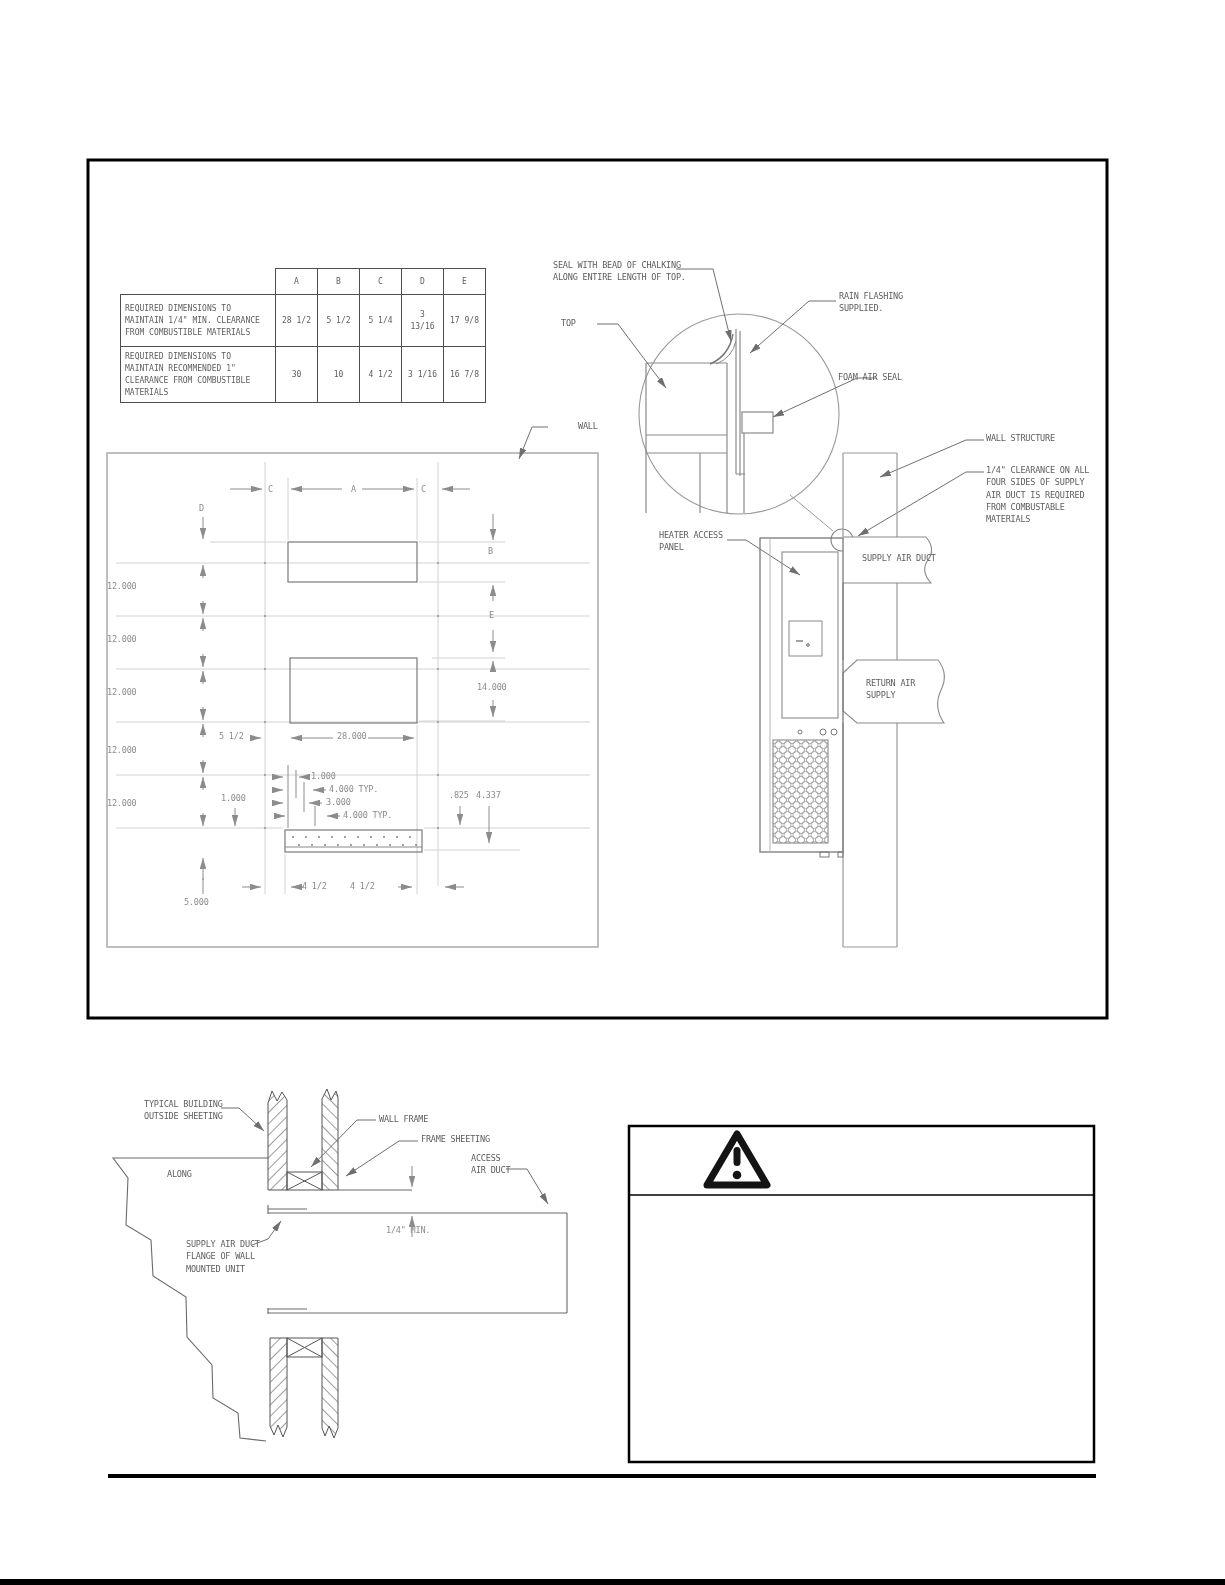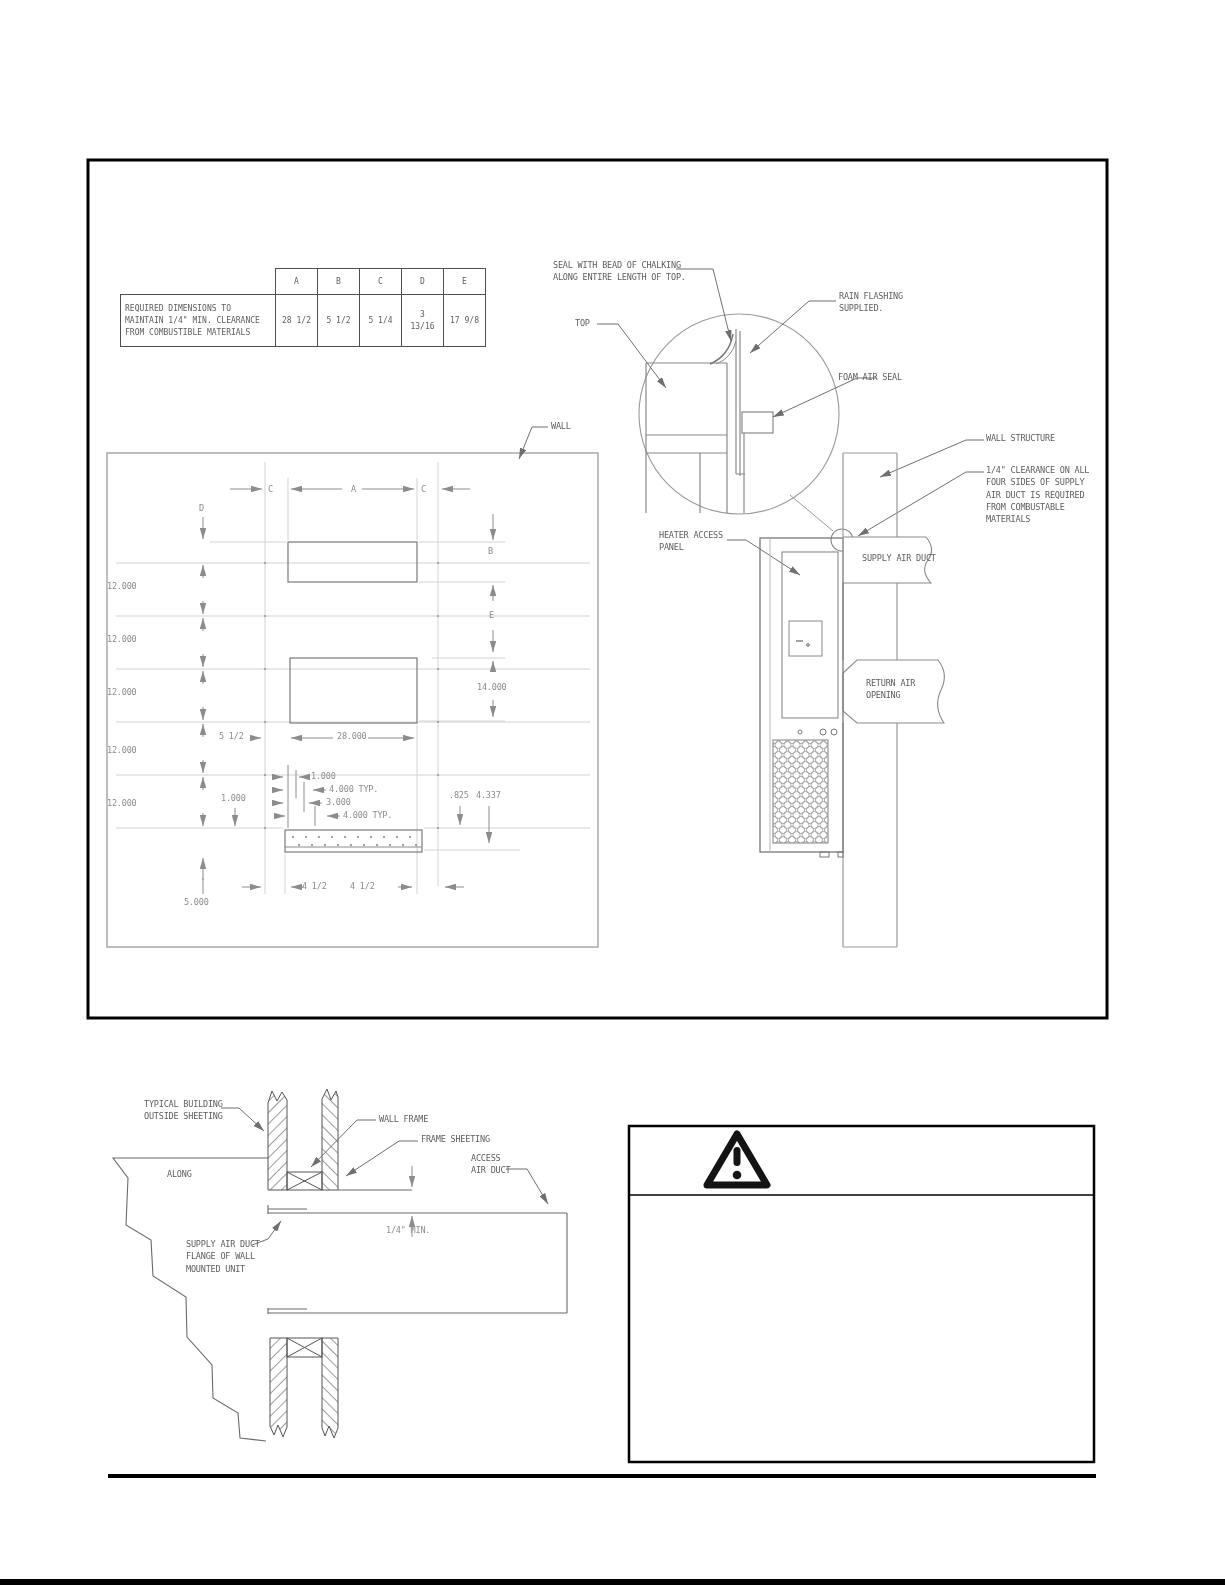--- a/index.html
+++ b/index.html
@@ -262,41 +262,49 @@
     <td class="hdr">E</td>
   </tr>
   <tr style="height:52px">
     <td class="rowlbl">REQUIRED DIMENSIONS TO MAINTAIN 1/4" MIN. CLEARANCE FROM COMBUSTIBLE MATERIALS</td>
     <td class="val">28 1/2</td>
     <td class="val">5 1/2</td>
     <td class="val">5 1/4</td>
     <td class="val">3 13/16</td>
     <td class="val">17 9/8</td>
   </tr>
+  <tr style="height:56px">
+    <td class="rowlbl">REQUIRED DIMENSIONS TO MAINTAIN RECOMMENDED 1" CLEARANCE FROM COMBUSTIBLE MATERIALS</td>
+    <td class="val">30</td>
+    <td class="val">10</td>
+    <td class="val">4 1/2</td>
+    <td class="val">3 1/16</td>
+    <td class="val">16 7/8</td>
+  </tr>
 </tbody>
     </table>
 
 <div class="lbl" style="left:553px;top:259px">SEAL WITH BEAD OF CHALKING
 ALONG ENTIRE LENGTH OF TOP.</div>
 <div class="lbl" style="left:839px;top:290px">RAIN FLASHING
 SUPPLIED.</div>
-<div class="lbl" style="left:575px;top:317px">TOP</div>
+<div class="lbl" style="left:561px;top:317px">TOP</div>
 <div class="lbl" style="left:838px;top:371px">FOAM AIR SEAL</div>
-<div class="lbl" style="left:551px;top:420px">WALL</div>
+<div class="lbl" style="left:578px;top:420px">WALL</div>
 <div class="lbl" style="left:986px;top:432px">WALL STRUCTURE</div>
 <div class="lbl" style="left:986px;top:464px">1/4" CLEARANCE ON ALL
 FOUR SIDES OF SUPPLY
 AIR DUCT IS REQUIRED
 FROM COMBUSTABLE
 MATERIALS</div>
 <div class="lbl" style="left:659px;top:529px">HEATER ACCESS
 PANEL</div>
 <div class="lbl" style="left:862px;top:552px">SUPPLY AIR DUCT</div>
 <div class="lbl" style="left:866px;top:677px">RETURN AIR
-OPENING</div>
+SUPPLY</div>
 
 <div class="lbl dim" style="left:268px;top:483px">C</div>
 <div class="lbl dim" style="left:351px;top:483px">A</div>
 <div class="lbl dim" style="left:421px;top:483px">C</div>
 <div class="lbl dim" style="left:199px;top:502px">D</div>
 <div class="lbl dim" style="left:488px;top:545px">B</div>
 <div class="lbl dim" style="left:489px;top:609px">E</div>
 <div class="lbl dim" style="left:477px;top:681px">14.000</div>
 <div class="lbl dim" style="left:107px;top:580px">12.000</div>
 <div class="lbl dim" style="left:107px;top:633px">12.000</div>

